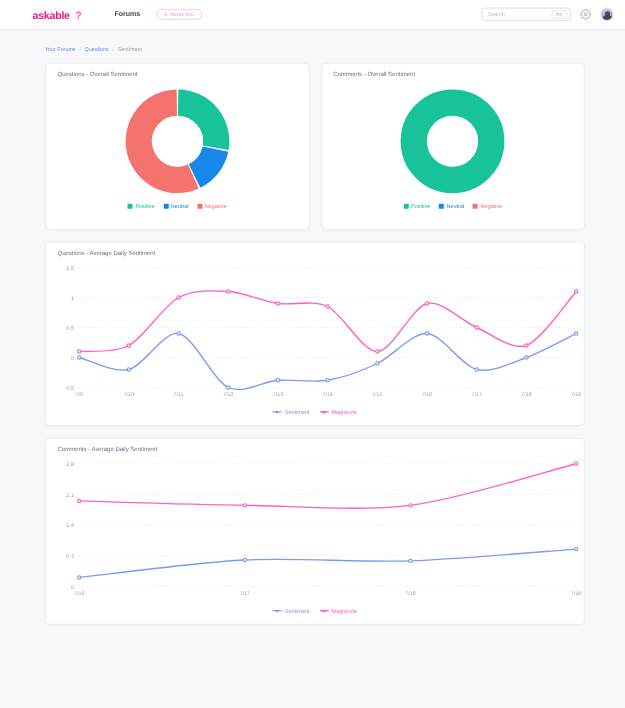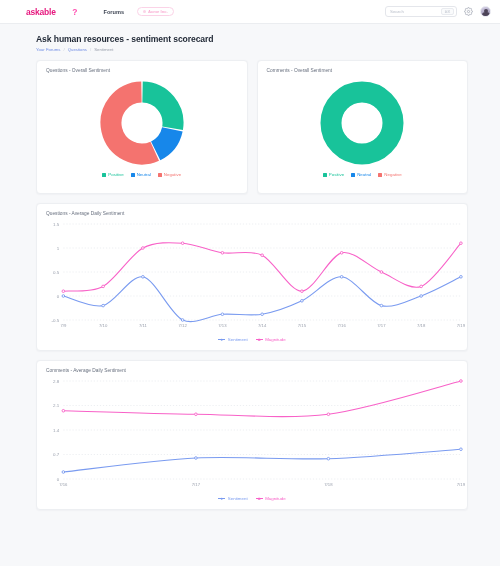--- a/index.html
+++ b/index.html
@@ -12,21 +12,21 @@
   }
 
   
   .topbar {
     height: 24px; background: #ffffff;
     border-bottom: 1px solid #ebedf0;
     display: flex; align-items: center;
     padding: 0 9px 0 26px;
     position: relative;
   }
-  .logo { display: flex; align-items: center; gap: 16px; }
+  .logo { display: flex; align-items: center; gap: 4px; }
   .logo-text {
     font-size: 8.5px; font-weight: 700; letter-spacing: -0.2px;
     color: #e6197f;
   }
   .logo-dot { font-size: 8.5px; font-weight: 700; color: #ff4fb0; margin-left: 0.5px; }
 
   .nav-link {
     margin-left: 26px; font-size: 5.6px; font-weight: 700; color: #3d4452;
   }
   .org-badge {
@@ -164,21 +164,20 @@
     </div>
     <svg class="gear-icon" viewBox="0 0 24 24" fill="none" stroke="#9aa0ad" stroke-width="1.8">
       <circle cx="12" cy="12" r="3"></circle>
       <path d="M19.4 15a1.6 1.6 0 0 0 .32 1.77l.06.06a2 2 0 1 1-2.83 2.83l-.06-.06a1.6 1.6 0 0 0-1.77-.32 1.6 1.6 0 0 0-1 1.47V21a2 2 0 1 1-4 0v-.09A1.6 1.6 0 0 0 9 19.4a1.6 1.6 0 0 0-1.77.32l-.06.06a2 2 0 1 1-2.83-2.83l.06-.06A1.6 1.6 0 0 0 4.72 15a1.6 1.6 0 0 0-1.47-1H3a2 2 0 1 1 0-4h.09A1.6 1.6 0 0 0 4.6 9a1.6 1.6 0 0 0-.32-1.77l-.06-.06a2 2 0 1 1 2.83-2.83l.06.06A1.6 1.6 0 0 0 9 4.72h.08A1.6 1.6 0 0 0 10 3.25V3a2 2 0 1 1 4 0v.09a1.6 1.6 0 0 0 1 1.47 1.6 1.6 0 0 0 1.77-.32l.06-.06a2 2 0 1 1 2.83 2.83l-.06.06A1.6 1.6 0 0 0 19.28 9v.08a1.6 1.6 0 0 0 1.47 1H21a2 2 0 1 1 0 4h-.09a1.6 1.6 0 0 0-1.51 1z"></path>
     </svg>
     <div class="avatar"></div>
   </div>
 </div>
 
 <div class="page-head">
-  <div class="page-title">Ask human resources - sentiment scorecard</div>
   <div class="breadcrumb">
     <span class="crumb-link">Your Forums</span>
     <span class="crumb-sep">/</span>
     <span class="crumb-link">Questions</span>
     <span class="crumb-sep">/</span>
     <span class="crumb-current">Sentiment</span>
   </div>
 </div>
 
 <div class="content">

